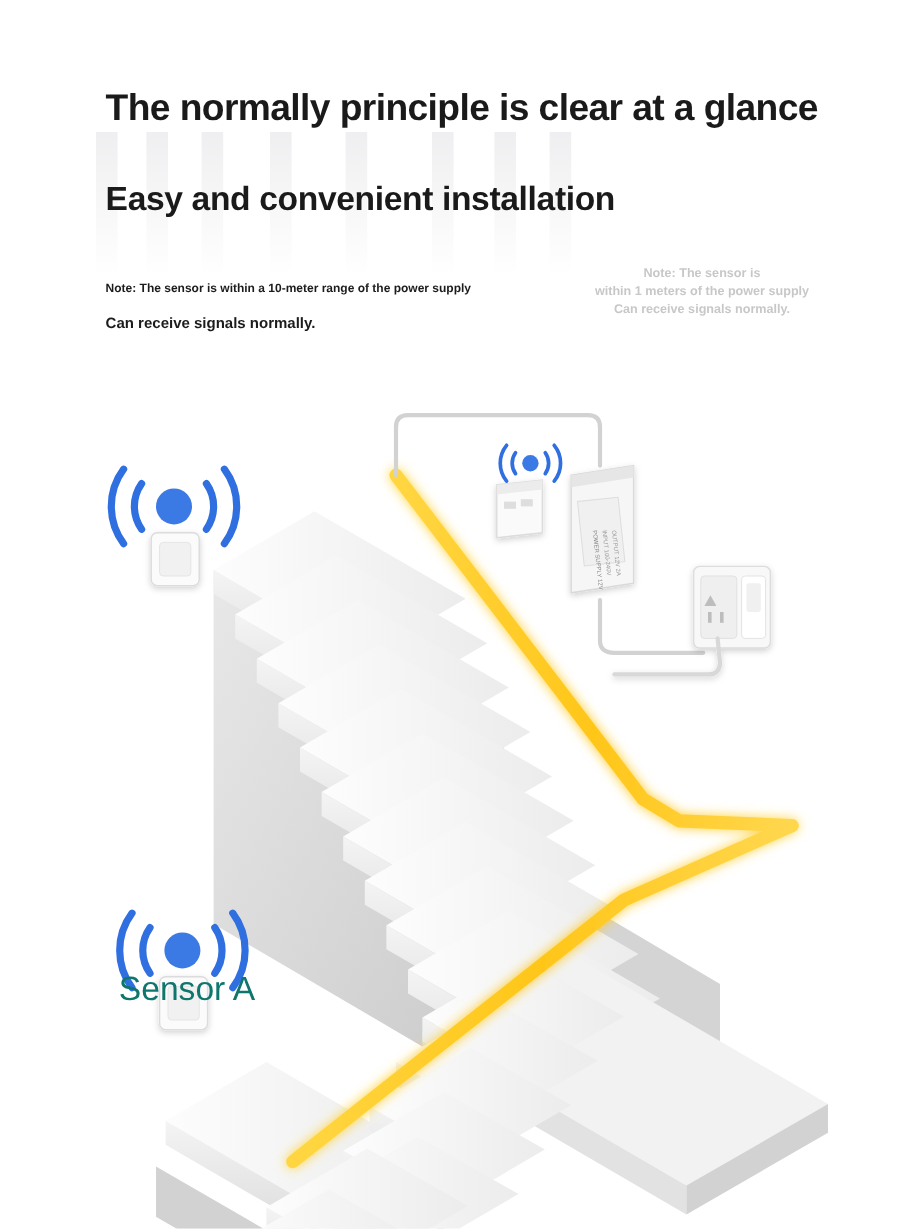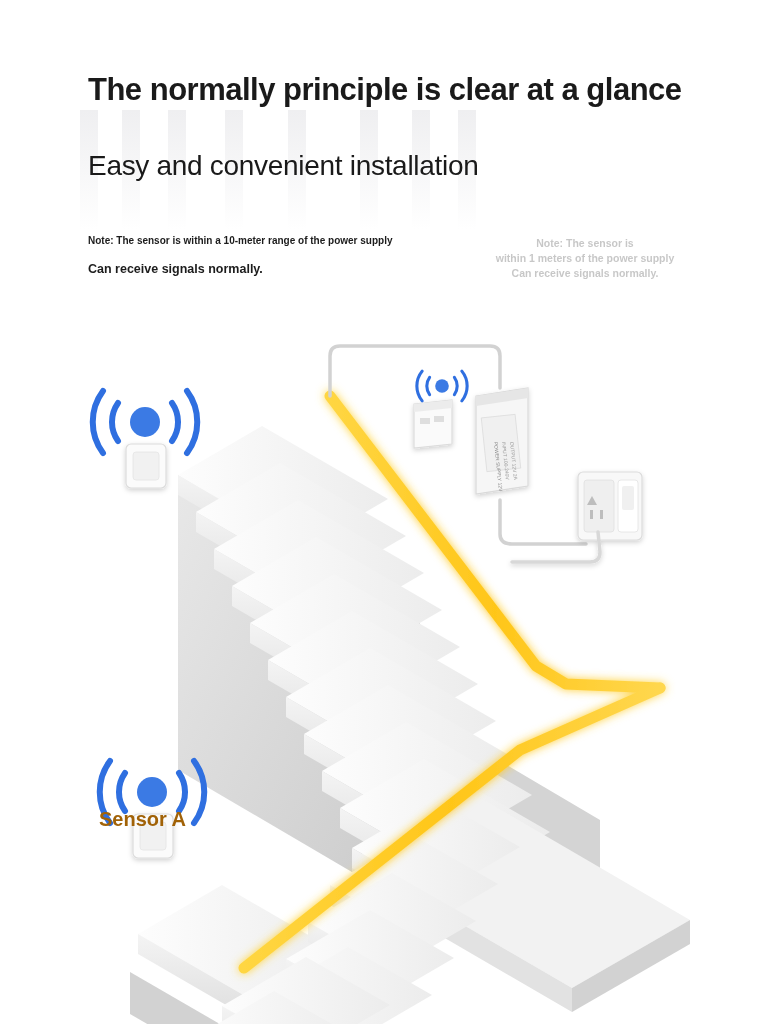--- a/index.html
+++ b/index.html
@@ -25,21 +25,21 @@
     font-weight: bold;
     letter-spacing: -0.5px;
     color: #1a1a1a;
     white-space: nowrap;
   }
   .heading-2 {
     position: absolute;
     left: 88px;
     top: 150px;
     font-size: 28px;
-    font-weight: normal;
+    font-weight: bold;
     letter-spacing: -0.3px;
     color: #1a1a1a;
     white-space: nowrap;
   }
 
   
   .note-line-1 {
     position: absolute;
     left: 88px;
     top: 235px;
@@ -55,21 +55,21 @@
     font-size: 12.5px;
     font-weight: bold;
     color: #1c1c1c;
     white-space: nowrap;
   }
 
   
   .note-ghost {
     position: absolute;
     right: 78px;
-    top: 236px;
+    top: 221px;
     width: 210px;
     text-align: center;
     font-size: 10.5px;
     line-height: 1.45;
     font-weight: bold;
     color: #9a9a9a;
     opacity: 0.55;
   }
 
   
@@ -95,23 +95,23 @@
     left: 0;
     top: 300px;
     width: 768px;
     height: 724px;
   }
   .illustration svg { display: block; }
 
   
   .sensor-label {
     position: absolute;
-    font-size: 20px;
-    font-weight: bold;
-    color: #a16207;
+    font-size: 28px;
+    font-weight: normal;
+    color: #0f766e;
     white-space: nowrap;
   }
   .sensor-a-label { left: 99px; top: 808px; }
 </style>
 </head>
 <body>
 
 <div class="streaks">
   <div class="streak" style="left:20px;"></div>
   <div class="streak" style="left:62px;"></div>

